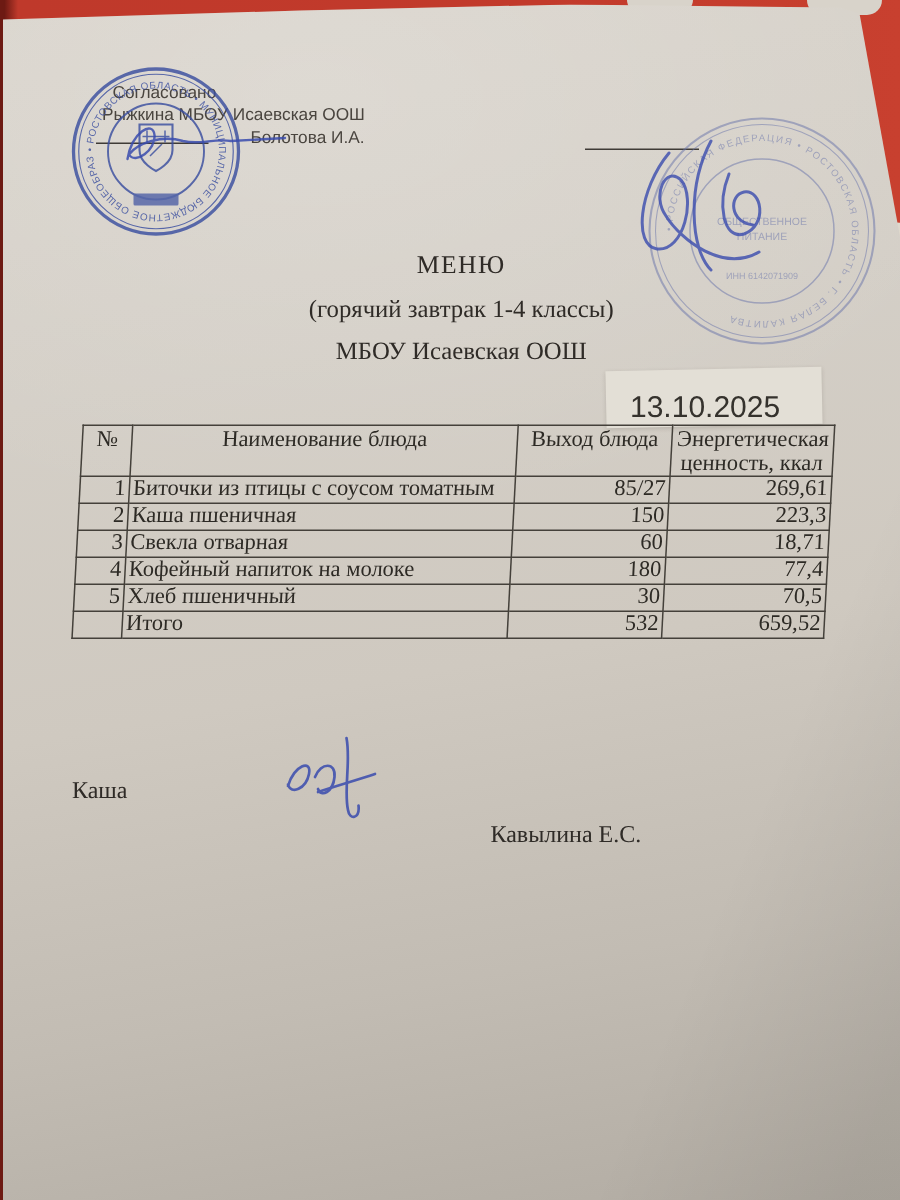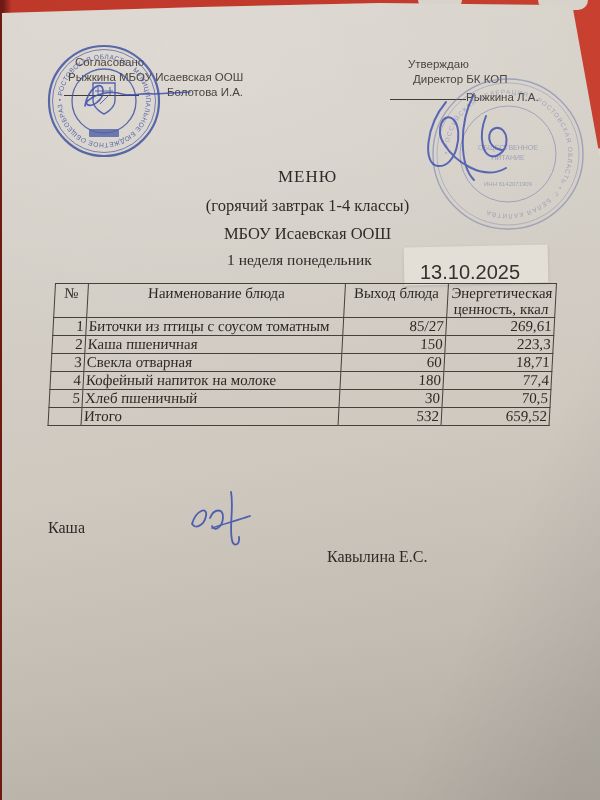--- a/index.html
+++ b/index.html
@@ -71,25 +71,20 @@
 
 <div class="content">
 
   <div class="abs approval" style="left:68px;top:55px;width:240px;">
     <div style="margin-left:7px;">Согласовано</div>
     <div>Рыжкина МБОУ Исаевская ООШ</div>
     <div style="margin-left:34px;text-align:center;">Болотова И.А.</div>
   </div>
   <div class="sig-line" style="left:64px;top:95px;width:75px;"></div>
 
-  <div class="abs approval" style="left:408px;top:57px;width:180px;">
-    <div>Утверждаю</div>
-    <div style="margin-left:5px;">Директор БК КОП</div>
-    <div style="margin-left:58px;margin-top:3px;">Рыжкина Л.А.</div>
-  </div>
   <div class="sig-line" style="left:390px;top:99px;width:76px;"></div>
 
   <svg class="stamp-left" width="118" height="118" viewBox="0 0 118 118" style="opacity:.82;">
     <g stroke="#3b4fa0" fill="none">
       <circle cx="59" cy="59" r="55" stroke-width="2.2"></circle>
       <circle cx="59" cy="59" r="51.5" stroke-width="0.8"></circle>
       <circle cx="59" cy="59" r="32" stroke-width="1.3"></circle>
       <path d="M48,41 h22 v17 c0,9 -11,14 -11,14 c0,0 -11,-5 -11,-14 z" stroke-width="1.4"></path>
       <path d="M50,49 h18 M53,45 v8 M65,45 v8 M55,62 l8,-8" stroke-width="1"></path>
     </g>
@@ -129,21 +124,20 @@
       <path d="M58,10 C42,40 44,82 58,96"></path>
       <path d="M70,32 C62,52 66,76 80,72 C96,66 92,42 80,44 C70,46 70,64 86,66"></path>
     </g>
   </svg>
 
   <div class="abs center-col">
     <div class="t-menu">МЕНЮ</div>
     <div class="t-sub">(горячий завтрак 1-4 классы)</div>
     <div class="t-school">МБОУ Исаевская ООШ</div>
   </div>
-  <div class="abs week">1 неделя понедельник</div>
   <div class="abs date-slip"></div>
   <div class="abs date-text">13.10.2025</div>
 
   <div class="abs menu-table-wrap">
     <table class="menu">
       <colgroup>
           <col class="c-num">
           <col class="c-name">
           <col class="c-out">
           <col class="c-en">

